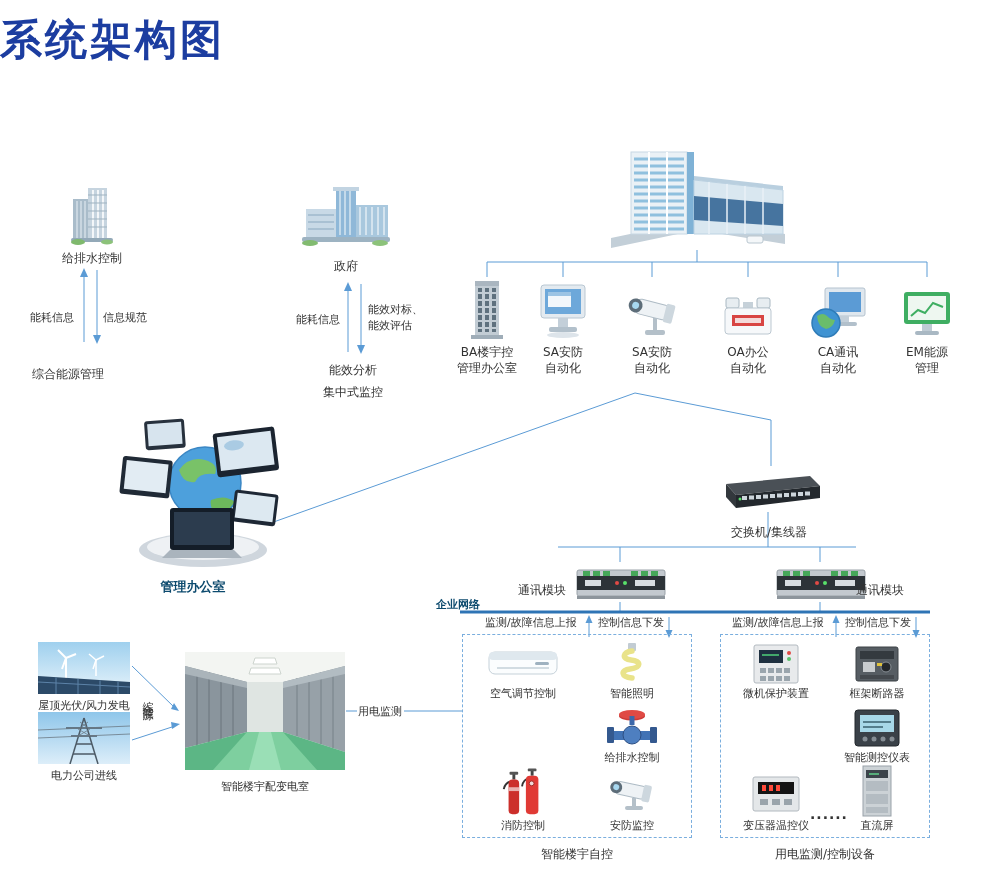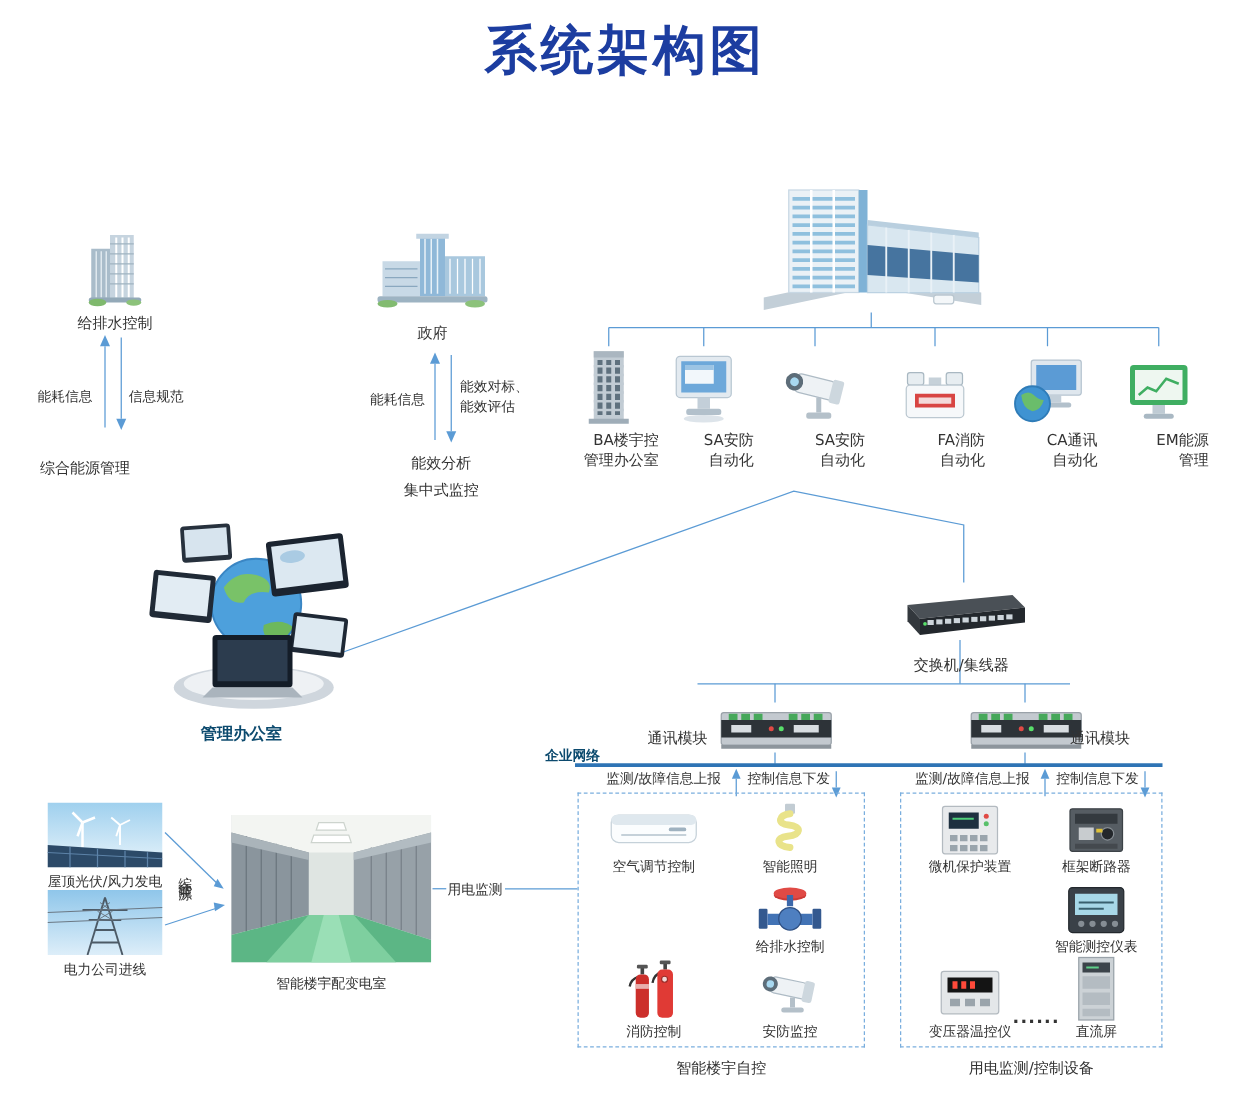--- a/index.html
+++ b/index.html
@@ -1,25 +1,25 @@
 <!DOCTYPE html>
 <html lang="zh"><head>
 <meta charset="utf-8">
 <style>
   *{margin:0;padding:0;box-sizing:border-box}
   html,body{background:#fff}
   body{width:1000px;height:889px;font-family:"DejaVu Sans","Liberation Sans",sans-serif;color:#222;position:relative}
   #stage{position:relative;width:1000px;height:889px;background:#fff;overflow:hidden}
   #wires{position:absolute;left:0;top:0;z-index:1}
   .node{position:absolute;z-index:2}
-  .title{position:absolute;top:12px;left:0;width:100%;text-align:center;font-size:42px;font-weight:bold;color:#1c3da0;letter-spacing:3px;z-index:2}
+  .title{position:absolute;top:12px;left:0;width:100%;text-align:left;font-size:42px;font-weight:bold;color:#1c3da0;letter-spacing:3px;z-index:2}
   .lbl{position:absolute;z-index:3;font-size:12px;color:#333;text-align:center;white-space:nowrap}
   .lbl-s{position:absolute;z-index:3;font-size:11px;color:#333;text-align:center;white-space:nowrap}
   .lbl-b{font-weight:bold;color:#0c4a6e}
-  .sys{position:absolute;top:276px;width:80px;z-index:2;text-align:right}
+  .sys{position:absolute;top:276px;width:80px;z-index:2;text-align:center}
   .sys-icon{height:64px;display:flex;align-items:flex-end;justify-content:center}
   .sys-lbl{margin-top:4px;font-size:12px;line-height:16px;color:#333}
   .dash-box{position:absolute;z-index:2;border:1px dashed #7aaede}
   .cell{position:absolute;display:flex;flex-direction:column;align-items:center;justify-content:flex-end}
   .cell .ic{flex:1;display:flex;align-items:center;justify-content:center}
   .cell .cl{font-size:11px;color:#333;white-space:nowrap}
   .vtext{position:absolute;z-index:3;writing-mode:vertical-rl;font-size:11px;letter-spacing:3px;color:#333}
   .ellipsis{position:absolute;z-index:3;font-size:14px;font-weight:bold;color:#333;letter-spacing:1px}
 </style>
 </head>
@@ -243,21 +243,21 @@
     <div class="sys-icon">
       <svg width="54" height="44" viewBox="0 0 54 44">
         <rect x="5" y="2" width="13" height="10" rx="2" fill="#e7edf1" stroke="#a9b8c2"></rect>
         <rect x="36" y="2" width="13" height="10" rx="2" fill="#e7edf1" stroke="#a9b8c2"></rect>
         <rect x="22" y="6" width="10" height="6" fill="#c6d1d9"></rect>
         <rect x="4" y="12" width="46" height="26" rx="3" fill="#f6f8fa" stroke="#bcc8d1"></rect>
         <rect x="11" y="19" width="32" height="11" fill="#d84543"></rect>
           <rect x="14" y="22" width="26" height="5" fill="#f3dada"></rect>
       </svg>
     </div>
-    <div class="sys-lbl"><span>FA消防</span><br><span>自动化</span></div>
+    <div class="sys-lbl"><span>OA办公</span><br><span>自动化</span></div>
   </div>
 
   <div class="sys" style="left:798px">
     <div class="sys-icon">
       <svg width="58" height="54" viewBox="0 0 58 54">
         <rect x="16" y="2" width="40" height="28" rx="2" fill="#dfe7ee" stroke="#b5c3cf"></rect>
         <rect x="20" y="6" width="32" height="20" fill="#5b9bd5"></rect>
         <rect x="30" y="30" width="10" height="6" fill="#c3cfd9"></rect>
           <rect x="24" y="36" width="24" height="4" rx="2" fill="#b2c0cb"></rect>
         <circle cx="17" cy="37" r="14" fill="#3f93d2"></circle>

